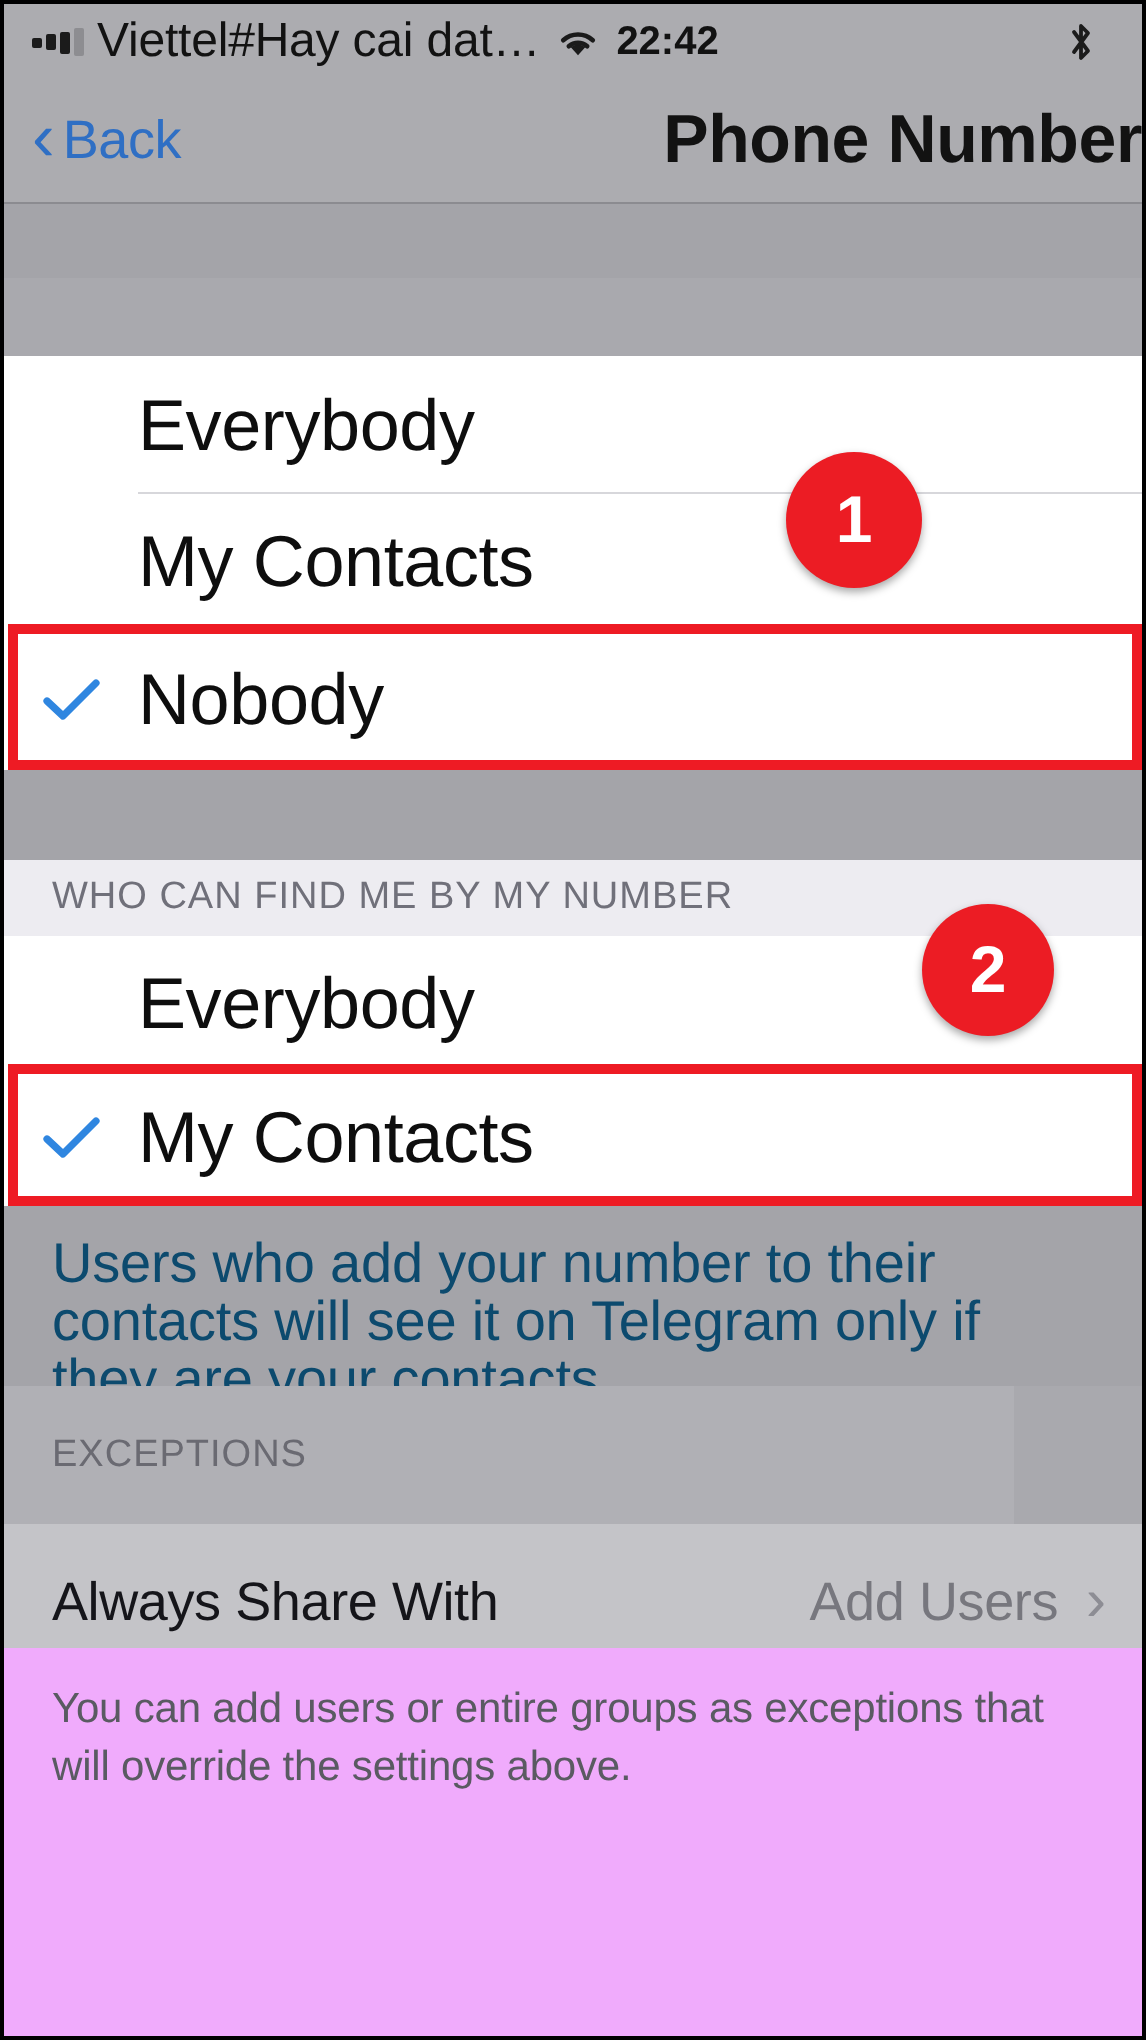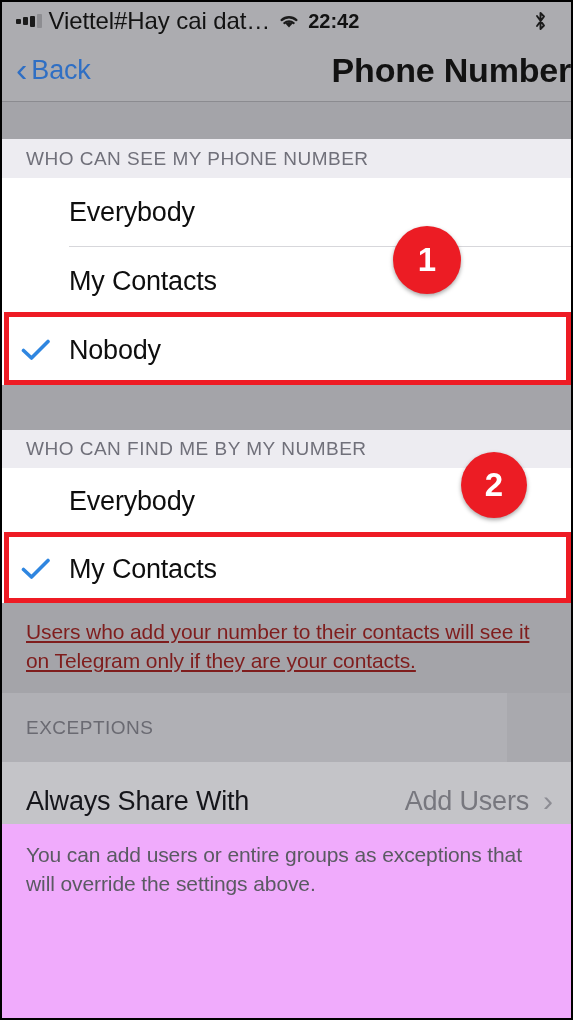--- a/index.html
+++ b/index.html
@@ -73,30 +73,29 @@
     display:flex;align-items:center;
     box-sizing:border-box;
     position:relative;
   }
   .row .check{
     width:67px;flex:0 0 67px;
     display:flex;align-items:center;justify-content:center;
     color:#2f86e0;
   }
   .row .rlabel{
-    font-size:27px;color:#0e0e0e;letter-spacing:-0.2px;
+    font-size:36px;color:#0e0e0e;letter-spacing:-0.2px;
   }
   .row .sep{
     position:absolute;left:67px;right:0;bottom:0;height:1px;background:#d7d7db;
   }
   .footnote{
-    color:#7f1d1d;font-size:21px;line-height:29px;
+    color:#0c4a6e;font-size:28px;line-height:29px;
     padding:14px 24px 0 24px;box-sizing:border-box;
     letter-spacing:-0.1px;
-    text-decoration:underline;
   }
 
   
   .dim-head{
     background:#b0b0b5;color:#6a6a72;font-size:19px;letter-spacing:0.5px;
     display:flex;align-items:center;padding-left:24px;box-sizing:border-box;
   }
   .dim-row{
     background:#c4c4c8;display:flex;align-items:center;
     box-sizing:border-box;padding:16px 18px 0 24px;
@@ -185,21 +184,20 @@
   <div class="navbar">
     <div class="back">
       <span class="chev">‹</span>
       <span class="lbl">Back</span>
     </div>
     <div class="nav-title">Phone Number</div>
   </div>
 
   <div class="gap" style="position:absolute;left:0;top:100px;width:569px;height:37px;"></div>
 
-  <div class="sec-head" style="position:absolute;left:0;top:137px;width:569px;height:39px;">WHO CAN SEE MY PHONE NUMBER</div>
 
   <div class="row" style="position:absolute;left:0;top:176px;width:569px;height:69px;">
     <div class="check"></div>
     <div class="rlabel">Everybody</div>
     <div class="sep"></div>
   </div>
 
   <div class="row" style="position:absolute;left:0;top:245px;width:569px;height:68px;">
     <div class="check"></div>
     <div class="rlabel">My Contacts</div>

